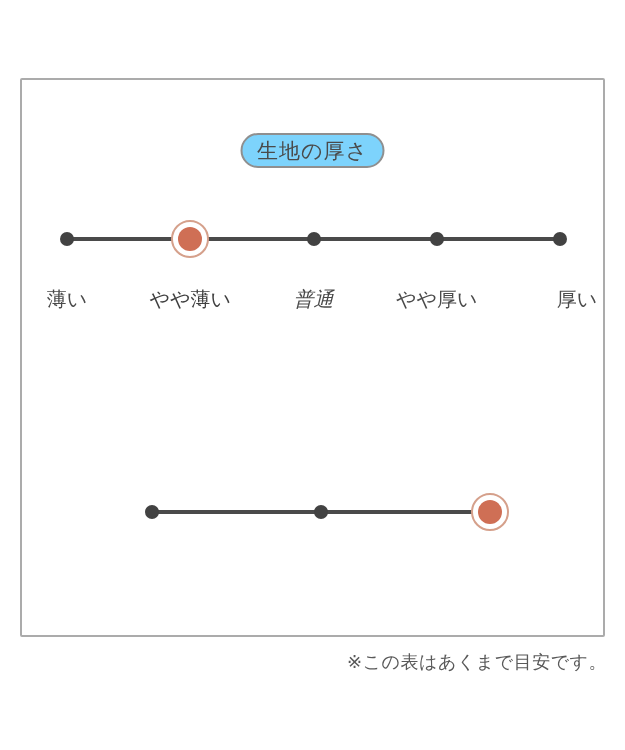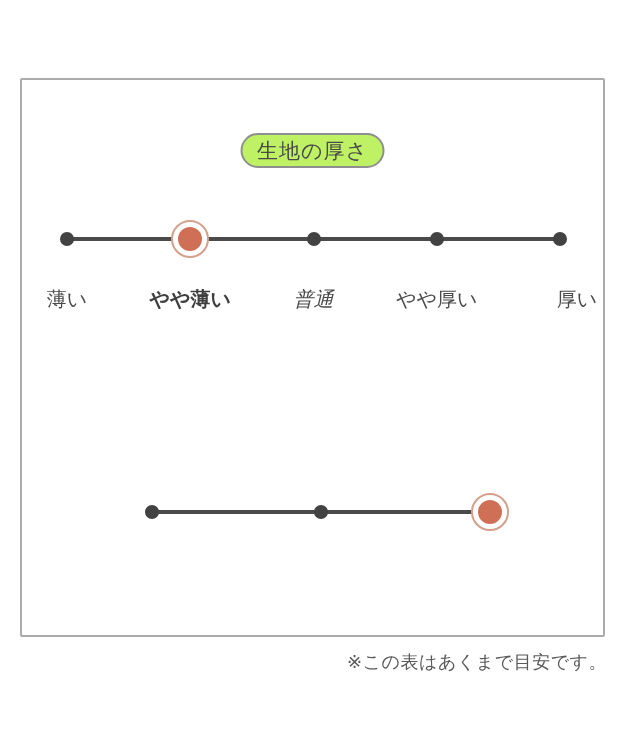--- a/index.html
+++ b/index.html
@@ -11,21 +11,21 @@
   .box{
     position:absolute;left:20px;top:78px;width:585px;height:559px;
     border:2px solid #ababab;border-radius:2px;background:#ffffff;
     box-sizing:border-box;
   }
   .pill{
     position:absolute;left:50%;transform:translateX(-50%);
     height:35px;border:2px solid #8f8f8f;border-radius:19px;
     display:flex;align-items:center;justify-content:flex-start;
     font-size:21px;color:#4a4a4a;letter-spacing:1px;
-    background:#bef264;box-sizing:border-box;white-space:nowrap;
+    background:#7dd3fc;box-sizing:border-box;white-space:nowrap;
   }
   .pill-1{top:53px;padding:0 15px;}
   .pill-2{top:325px;padding:0 34px;}
   .track{
     position:absolute;height:4px;background:#4a4a4a;border-radius:2px;
   }
   .track-1{left:45px;right:43px;top:157px;}
   .track-2{left:130px;width:338px;top:430px;}
   .dot{
     position:absolute;top:50%;transform:translate(-50%,-50%);
@@ -39,21 +39,21 @@
   .dot-inner{
     width:24px;height:24px;border-radius:50%;background:#cf6f55;
   }
   .labels{position:absolute;height:22px;}
   .labels-1{left:45px;right:43px;top:208px;}
   .labels-2{left:130px;width:338px;top:466px;}
   .scale-label{
     position:absolute;transform:translateX(-50%);
     font-size:20px;line-height:22px;color:#4a4a4a;white-space:nowrap;
   }
-  .scale-label.selected{font-weight:700;color:#3f3f3f;}
+  .scale-label.selected{font-weight:400;color:#3f3f3f;}
   .note{
     position:absolute;right:18px;top:650px;
     font-size:18px;color:#595959;letter-spacing:0.5px;white-space:nowrap;
   }
 </style>
 </head>
 <body>
 
 <div class="page">
   <div class="box">

